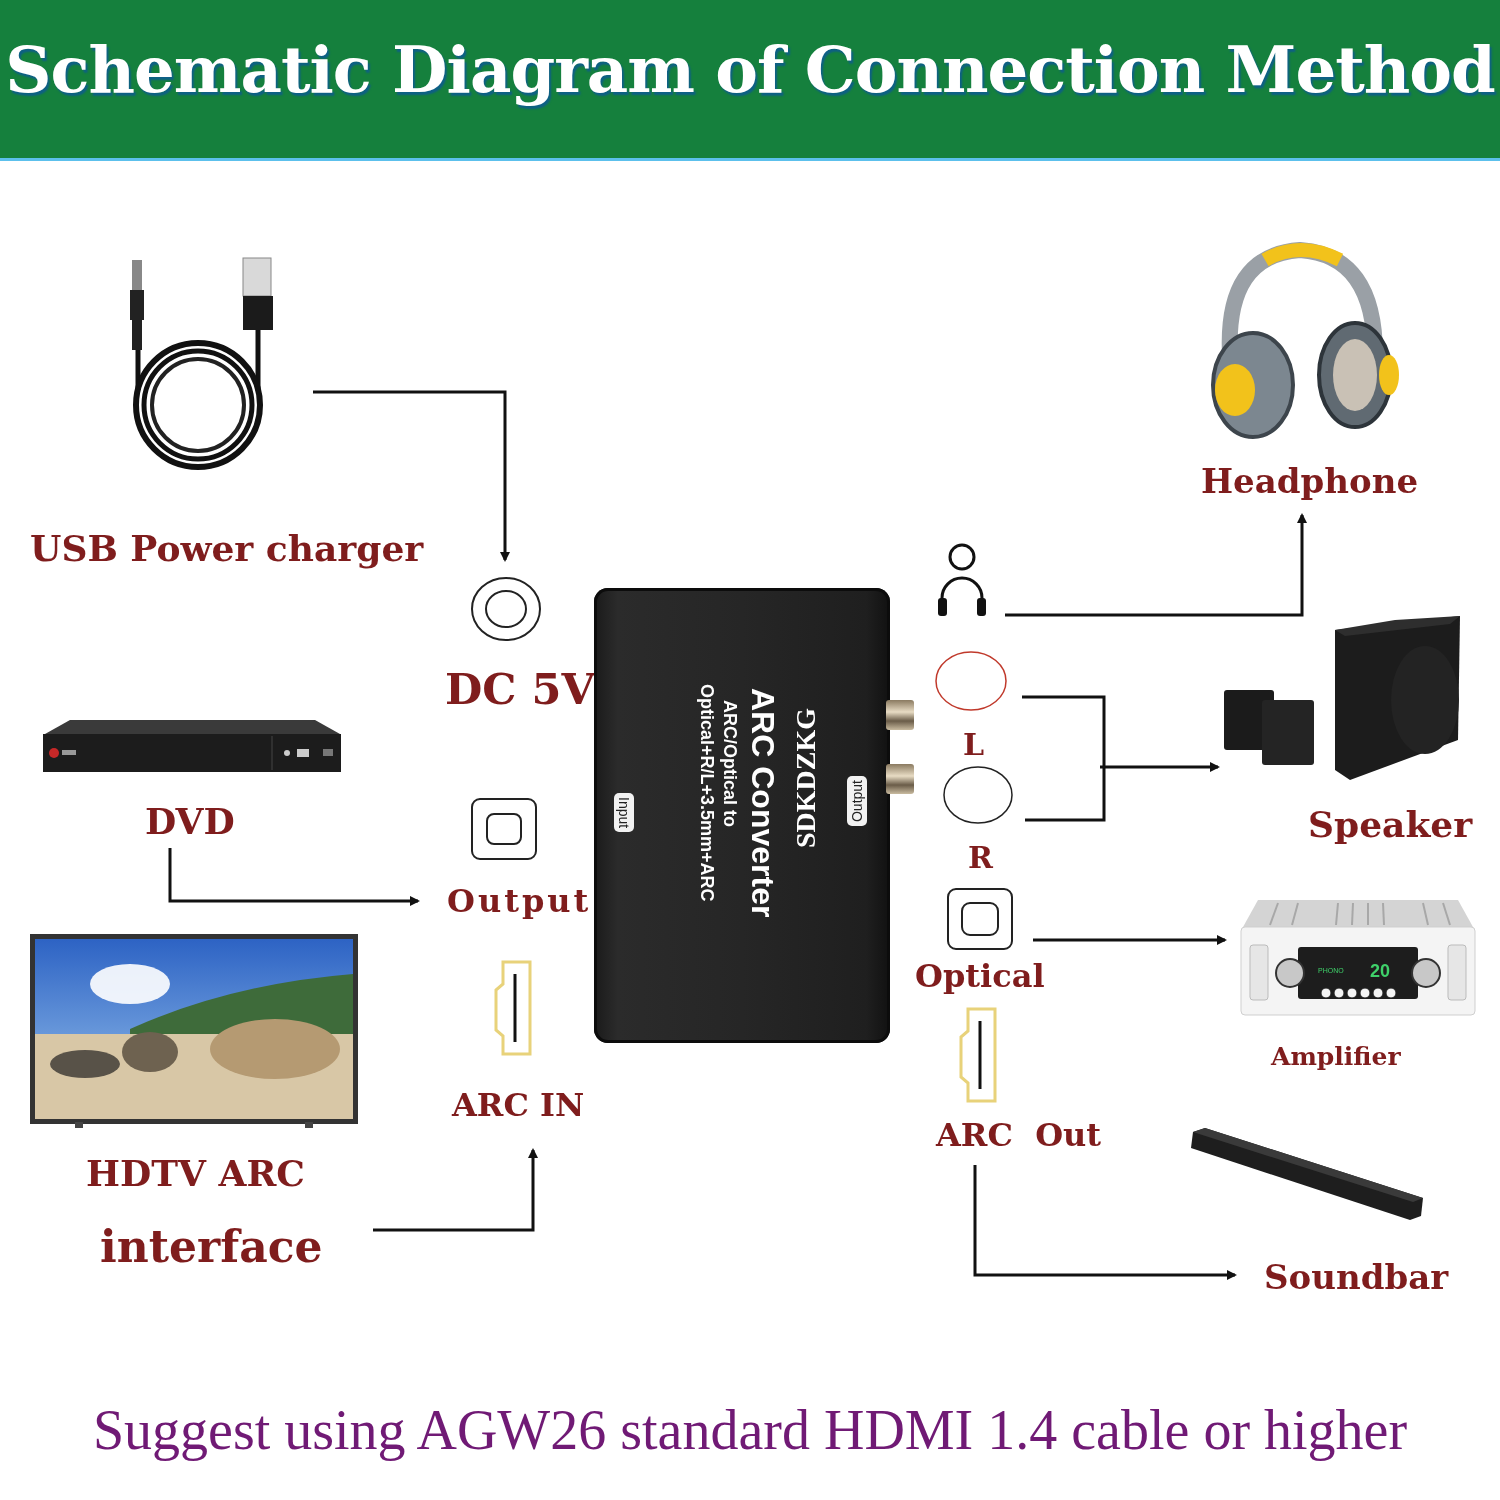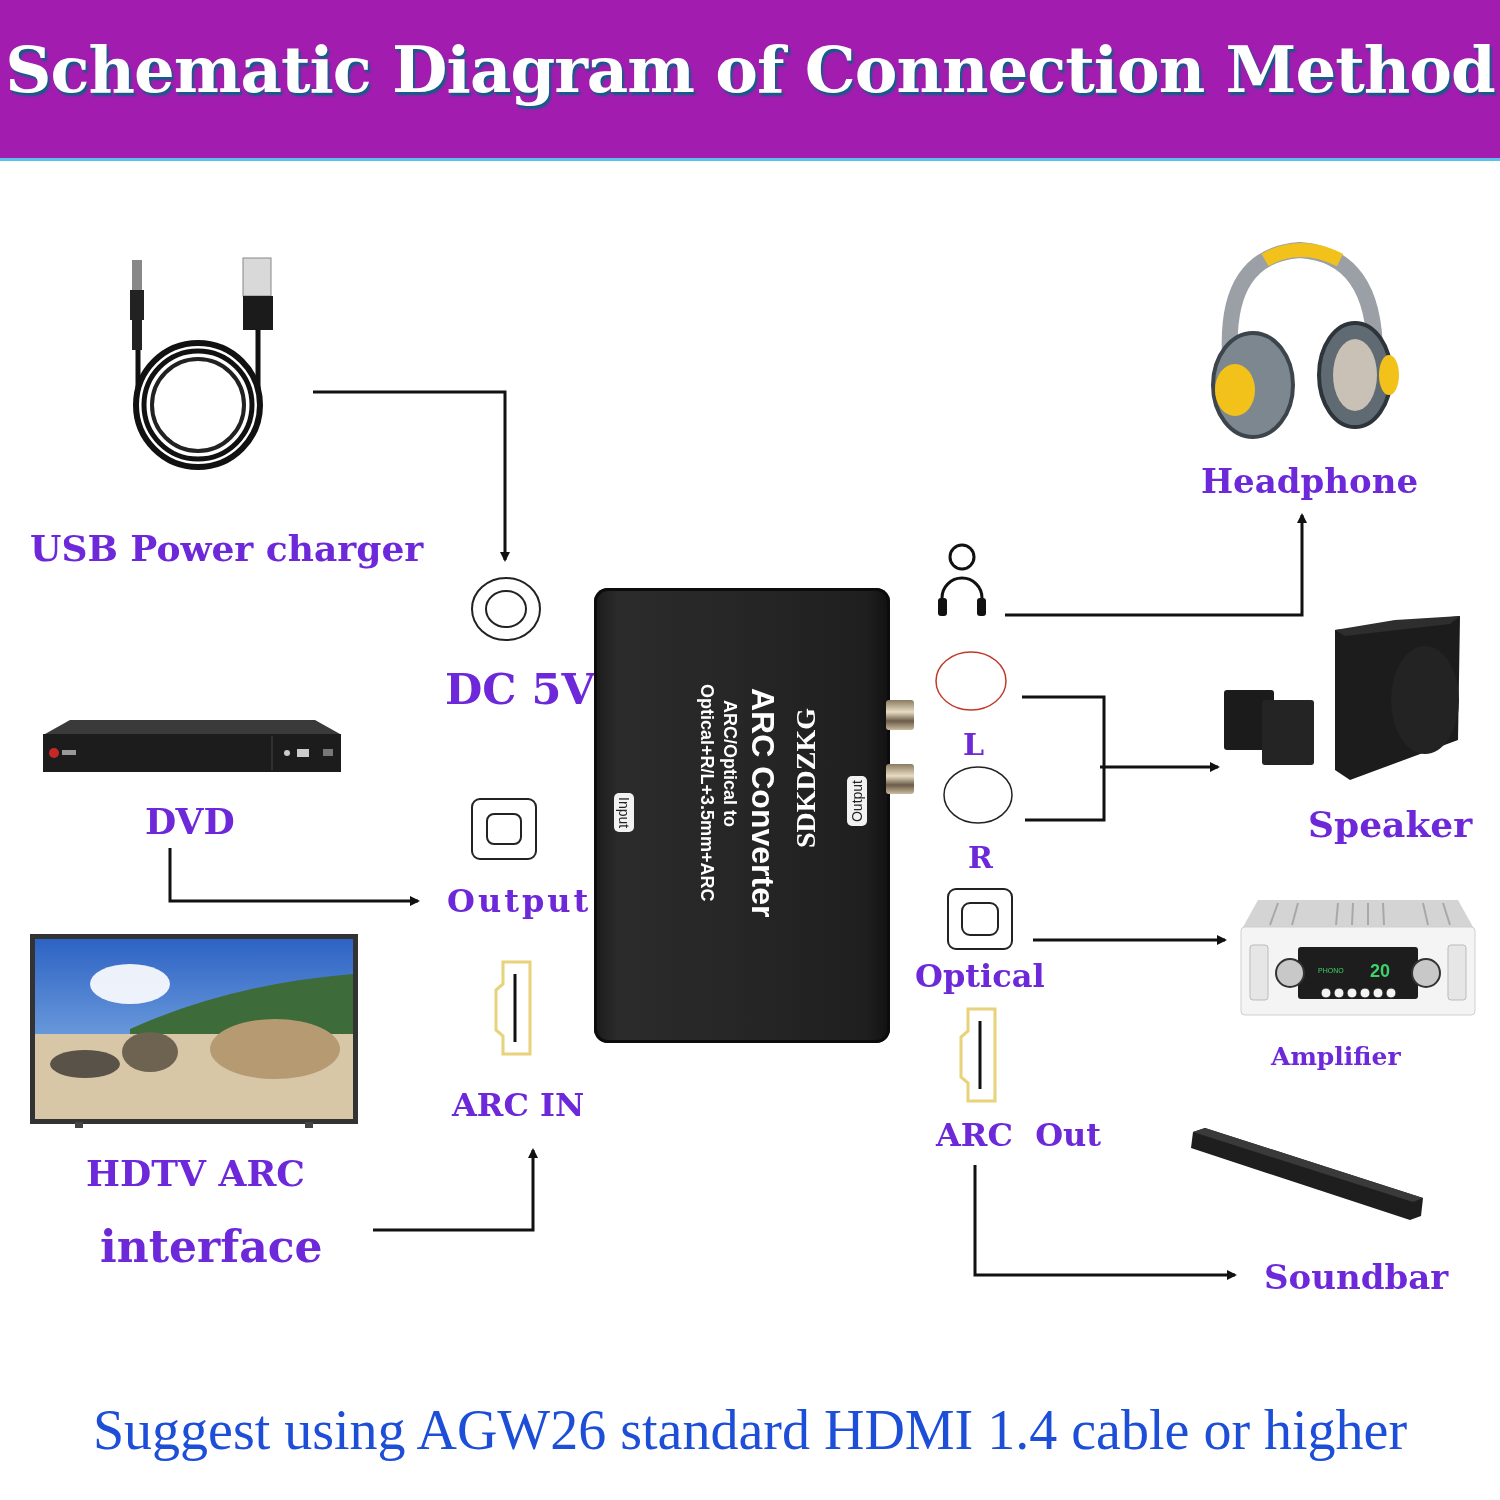--- a/index.html
+++ b/index.html
@@ -1,20 +1,20 @@
 <!DOCTYPE html>
 <html><head>
 <meta charset="utf-8">
 <style>
   html, body { margin: 0; padding: 0; background: #ffffff; }
   body { width: 1500px; height: 1500px; position: relative; overflow: hidden; font-family: "DejaVu Serif", serif; }
-  .banner { position: absolute; left: 0; top: 0; width: 1500px; height: 158px; background: #a21caf; border-bottom: 3px solid #5cc0ec; }
+  .banner { position: absolute; left: 0; top: 0; width: 1500px; height: 158px; background: #15803d; border-bottom: 3px solid #5cc0ec; }
   .banner-title { position: absolute; left: 0; right: 0; top: 32px; text-align: center; color: #ffffff; font-family: "DejaVu Serif", serif; font-weight: bold; font-size: 64px; letter-spacing: -1px; text-shadow: 2px 3px 2px #0e5f86; }
-  .label { position: absolute; font-family: "DejaVu Serif", serif; font-weight: bold; color: #6d28d9; white-space: nowrap; }
-  .footer { position: absolute; left: 0; right: 0; top: 1398px; text-align: center; color: #1d4ed8; font-family: "Liberation Serif", serif; font-size: 56px; }
+  .label { position: absolute; font-family: "DejaVu Serif", serif; font-weight: bold; color: #7f1d1d; white-space: nowrap; }
+  .footer { position: absolute; left: 0; right: 0; top: 1398px; text-align: center; color: #701a75; font-family: "Liberation Serif", serif; font-size: 56px; }
   svg.wires { position: absolute; left: 0; top: 0; }
   .abs { position: absolute; }
   
   .converter { position: absolute; left: 594px; top: 588px; width: 296px; height: 455px; background: linear-gradient(90deg,#1a1a1a 0%,#2b2b2b 8%,#262626 50%,#1f1f1f 92%,#111 100%); border-radius: 14px; box-shadow: inset 0 0 0 3px #0c0c0c; }
   .vtext { position: absolute; writing-mode: vertical-rl; color: #fff; font-family: "Liberation Sans", sans-serif; white-space: nowrap; }
   .pill { position: absolute; background: #f2f2f2; color: #222; border-radius: 5px; font-family: "Liberation Sans", sans-serif; font-size: 14px; writing-mode: vertical-rl; padding: 4px 2px; }
   .rca { position: absolute; width: 28px; height: 30px; background: linear-gradient(180deg,#8a7a60,#e8dcc4 40%,#6a5c48 70%,#c9bba0); border-radius: 3px; }
 </style>
 </head>
 <body>

